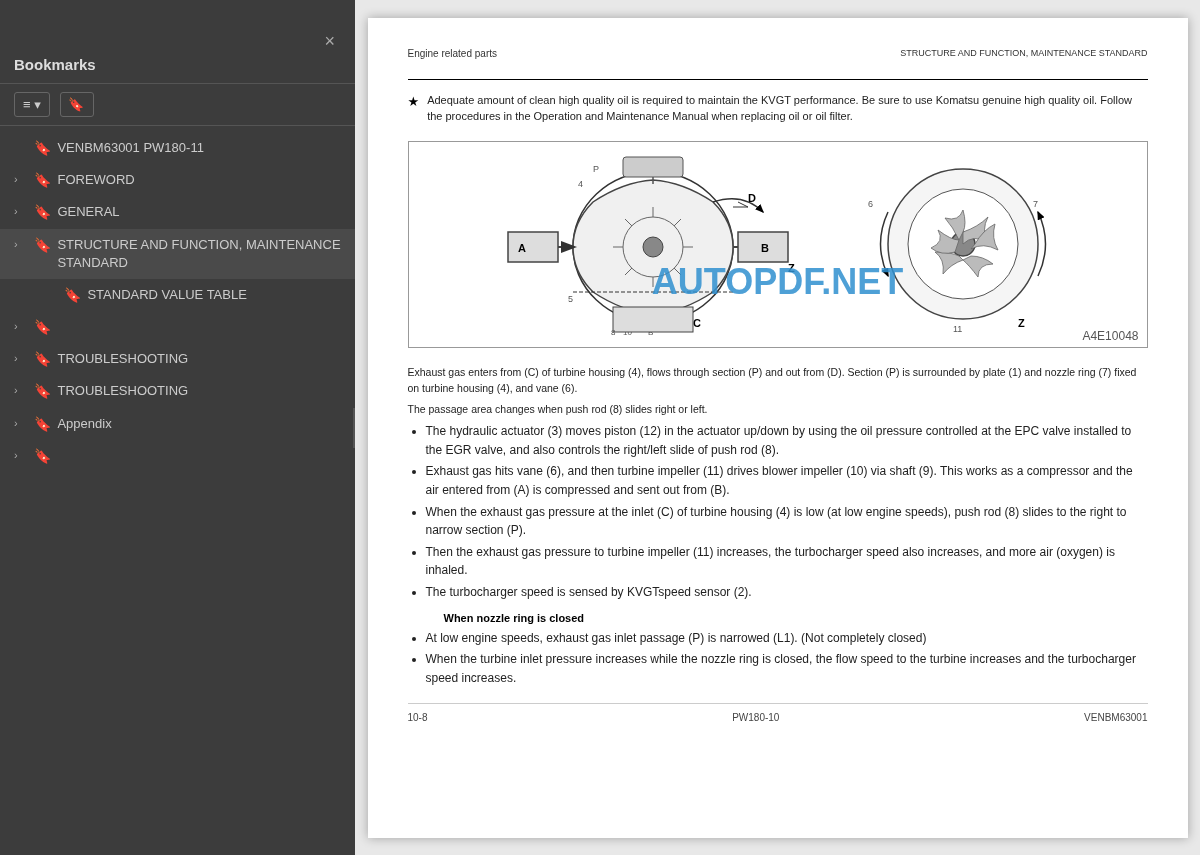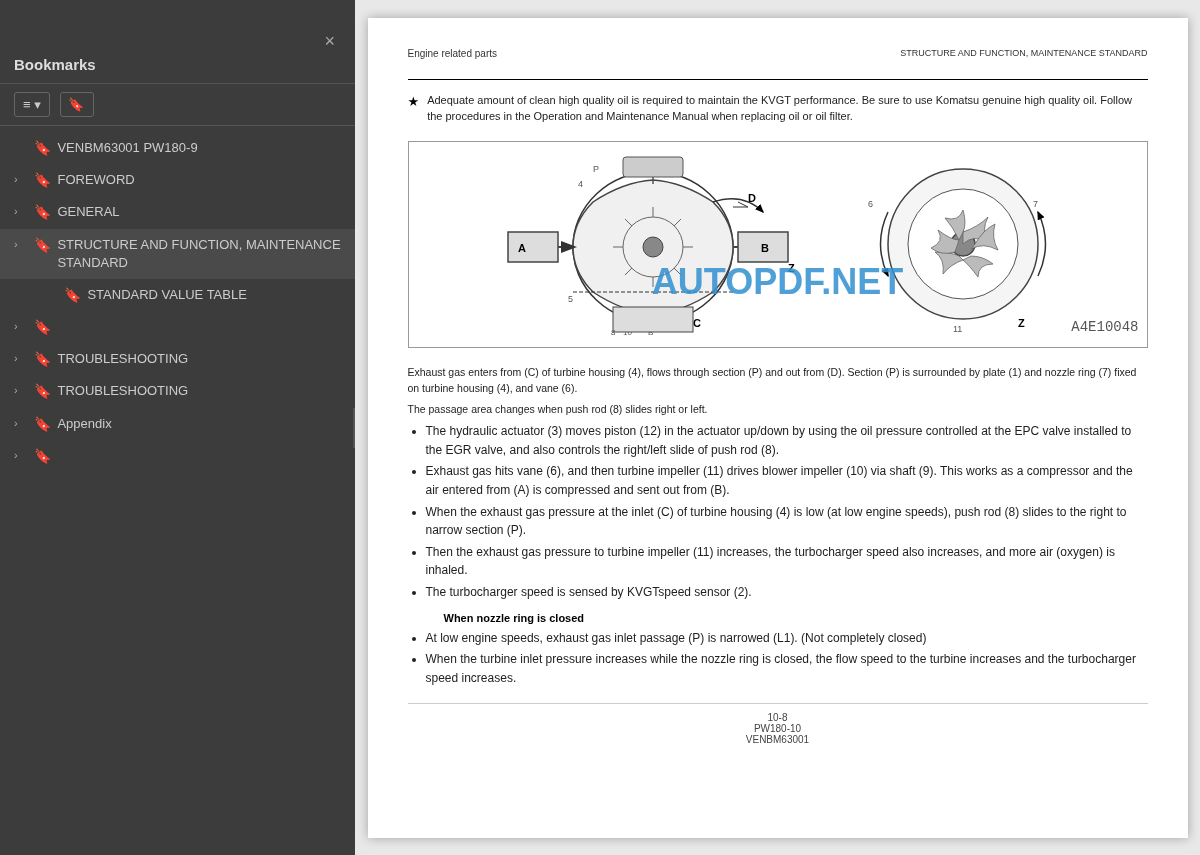--- a/index.html
+++ b/index.html
@@ -191,25 +191,24 @@
     }
 
     
     .diagram-svg {
       width: 100%;
       height: 100%;
     }
 
     .diagram-caption {
       position: absolute;
-      bottom: 12px;
+      bottom: 4px;
       right: 8px;
-      font-size: 14px;
+      font-size: 12px;
       color: #555;
-      font-family: Liberation Mono, monospace;
     }
 
     .autopdf-watermark {
       position: absolute;
       top: 50%;
       left: 50%;
       transform: translate(-50%, -50%);
       font-size: 36px;
       font-weight: bold;
       color: #3090d0;
@@ -248,21 +247,20 @@
 
     .page-footer {
       display: flex;
       justify-content: space-between;
       align-items: center;
       border-top: 1px solid #ccc;
       padding-top: 8px;
       margin-top: 16px;
       font-size: 10px;
       color: #444;
-      flex-direction: column;
     }
 
     
     #sidebar-nav::-webkit-scrollbar { width: 6px; }
     #sidebar-nav::-webkit-scrollbar-track { background: #3c3c3c; }
     #sidebar-nav::-webkit-scrollbar-thumb { background: #666; border-radius: 3px; }
 
     #page-container::-webkit-scrollbar { width: 8px; }
     #page-container::-webkit-scrollbar-track { background: #ddd; }
     #page-container::-webkit-scrollbar-thumb { background: #aaa; border-radius: 4px; }
@@ -277,21 +275,21 @@
   </div>
   <div id="sidebar-toolbar">
     <button class="toolbar-btn">≡ ▾</button>
     <button class="toolbar-btn">🔖</button>
   </div>
   <div id="sidebar-nav">
 
   <div class="nav-item">
         <span class="expand-arrow"></span>
         <span class="bookmark-icon">🔖</span>
-        <span class="item-label">VENBM63001 PW180-9</span>
+        <span class="item-label">VENBM63001 PW180-11</span>
       </div>
       <div class="nav-item">
         <span class="expand-arrow">›</span>
         <span class="bookmark-icon">🔖</span>
         <span class="item-label">FOREWORD</span>
       </div>
       <div class="nav-item">
         <span class="expand-arrow">›</span>
         <span class="bookmark-icon">🔖</span>
         <span class="item-label">GENERAL</span>

